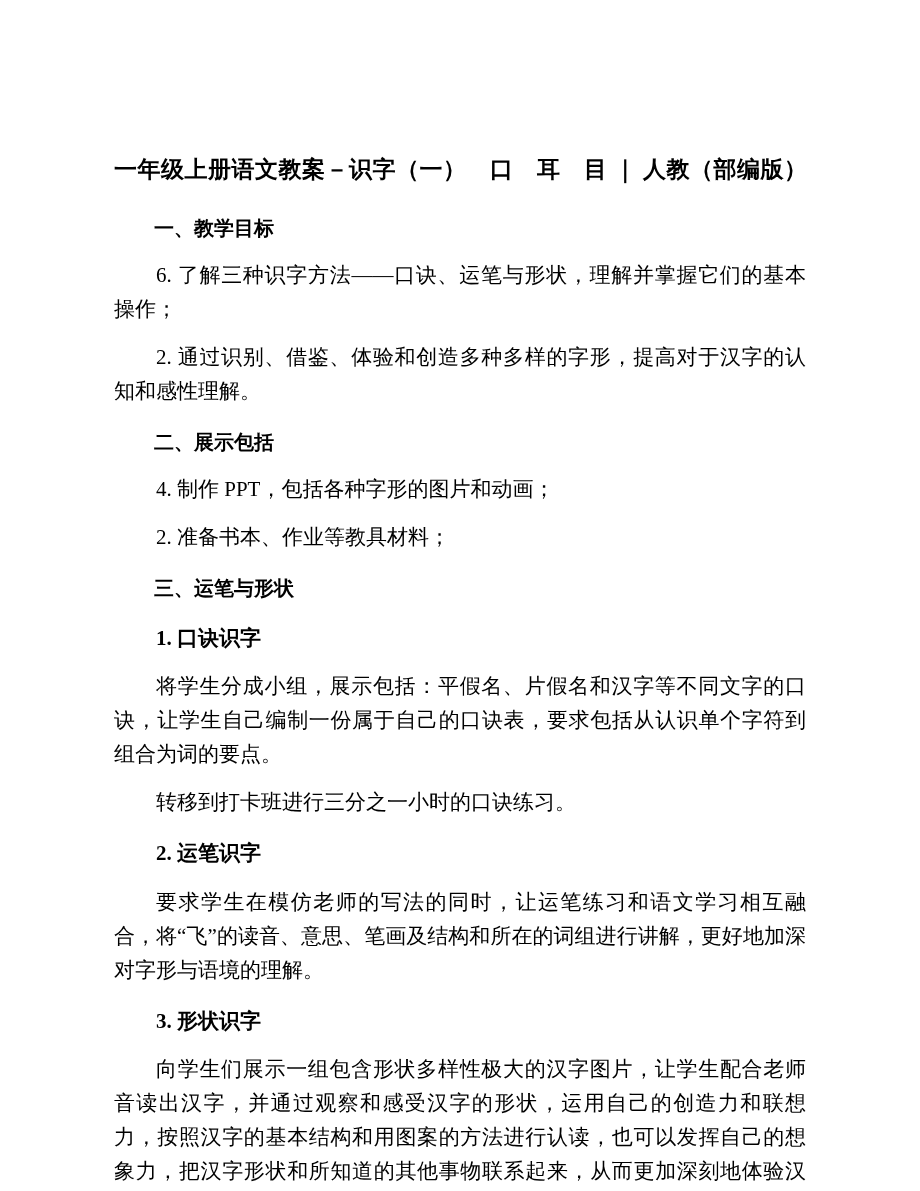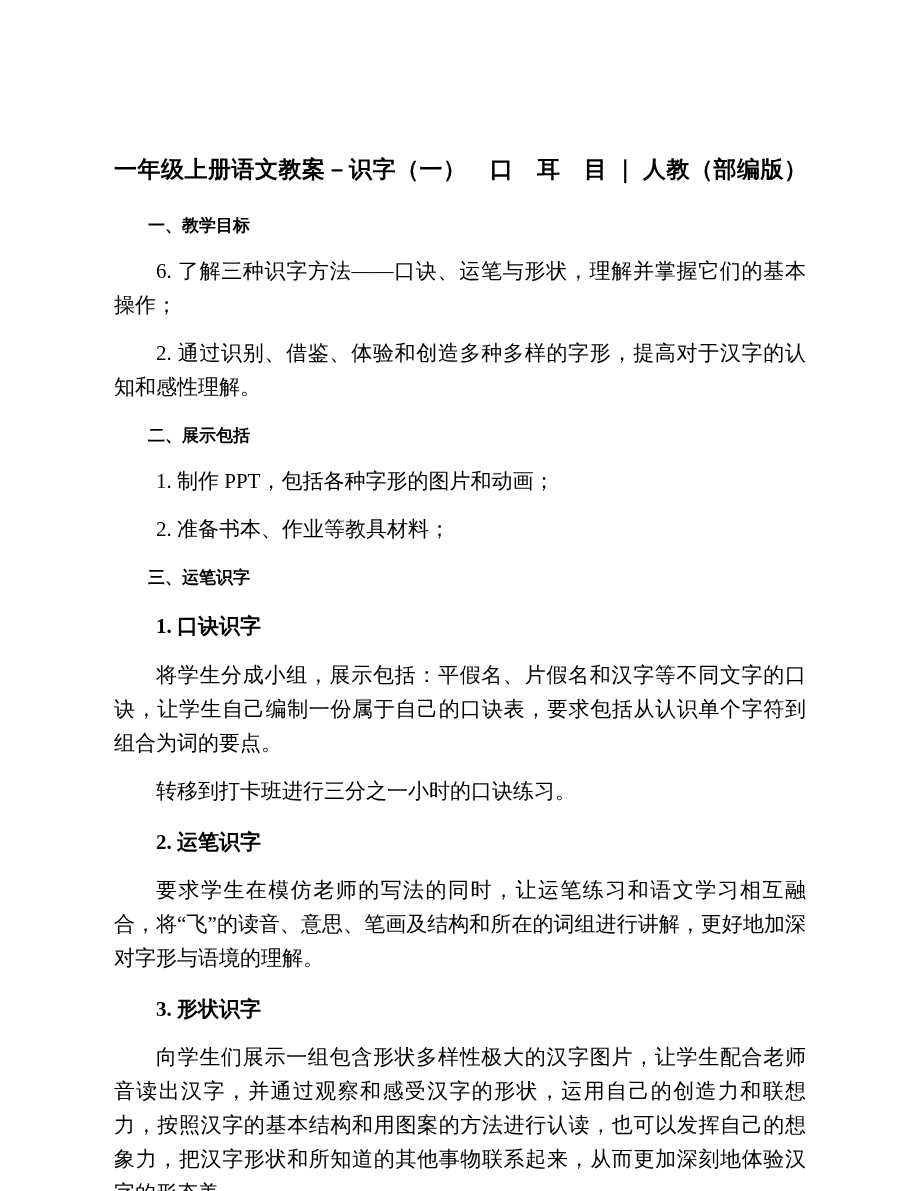--- a/index.html
+++ b/index.html
@@ -24,21 +24,21 @@
     margin: 0 0 16px 0;
     font-size: 23px;
     font-weight: bold;
     text-align: center;
     line-height: 1.35;
     letter-spacing: 0.5px;
     white-space: nowrap;
   }
   .sec-heading {
     margin: 14px 0 10px 0;
-    font-size: 17px;
+    font-size: 20px;
     font-weight: bold;
     text-indent: 2em;
     line-height: 1.3;
   }
   .sub-heading {
     margin: 14px 0 10px 0;
     font-size: 21px;
     font-weight: bold;
     text-indent: 2em;
     line-height: 1.3;
@@ -56,24 +56,24 @@
 
 <div class="page">
 
   <h1 class="doc-title">一年级上册语文教案－识字（一）　口　耳　目 ｜ 人教（部编版）</h1>
 
   <h2 class="sec-heading">一、教学目标</h2>
   <p class="para">6. 了解三种识字方法——口诀、运笔与形状，理解并掌握它们的基本操作；</p>
   <p class="para">2. 通过识别、借鉴、体验和创造多种多样的字形，提高对于汉字的认知和感性理解。</p>
 
   <h2 class="sec-heading">二、展示包括</h2>
-  <p class="para">1. 制作 PPT，包括各种字形的图片和动画；</p>
+  <p class="para">4. 制作 PPT，包括各种字形的图片和动画；</p>
   <p class="para">2. 准备书本、作业等教具材料；</p>
 
-  <h2 class="sec-heading">三、运笔识字</h2>
+  <h2 class="sec-heading">三、运笔与形状</h2>
 
   <h3 class="sub-heading">1. 口诀识字</h3>
   <p class="para">将学生分成小组，展示包括：平假名、片假名和汉字等不同文字的口诀，让学生自己编制一份属于自己的口诀表，要求包括从认识单个字符到组合为词的要点。</p>
   <p class="para">转移到打卡班进行三分之一小时的口诀练习。</p>
 
   <h3 class="sub-heading">2. 运笔识字</h3>
   <p class="para">要求学生在模仿老师的写法的同时，让运笔练习和语文学习相互融合，将“飞”的读音、意思、笔画及结构和所在的词组进行讲解，更好地加深对字形与语境的理解。</p>
 
   <h3 class="sub-heading">3. 形状识字</h3>
   <p class="para">向学生们展示一组包含形状多样性极大的汉字图片，让学生配合老师音读出汉字，并通过观察和感受汉字的形状，运用自己的创造力和联想力，按照汉字的基本结构和用图案的方法进行认读，也可以发挥自己的想象力，把汉字形状和所知道的其他事物联系起来，从而更加深刻地体验汉字的形态美。</p>

